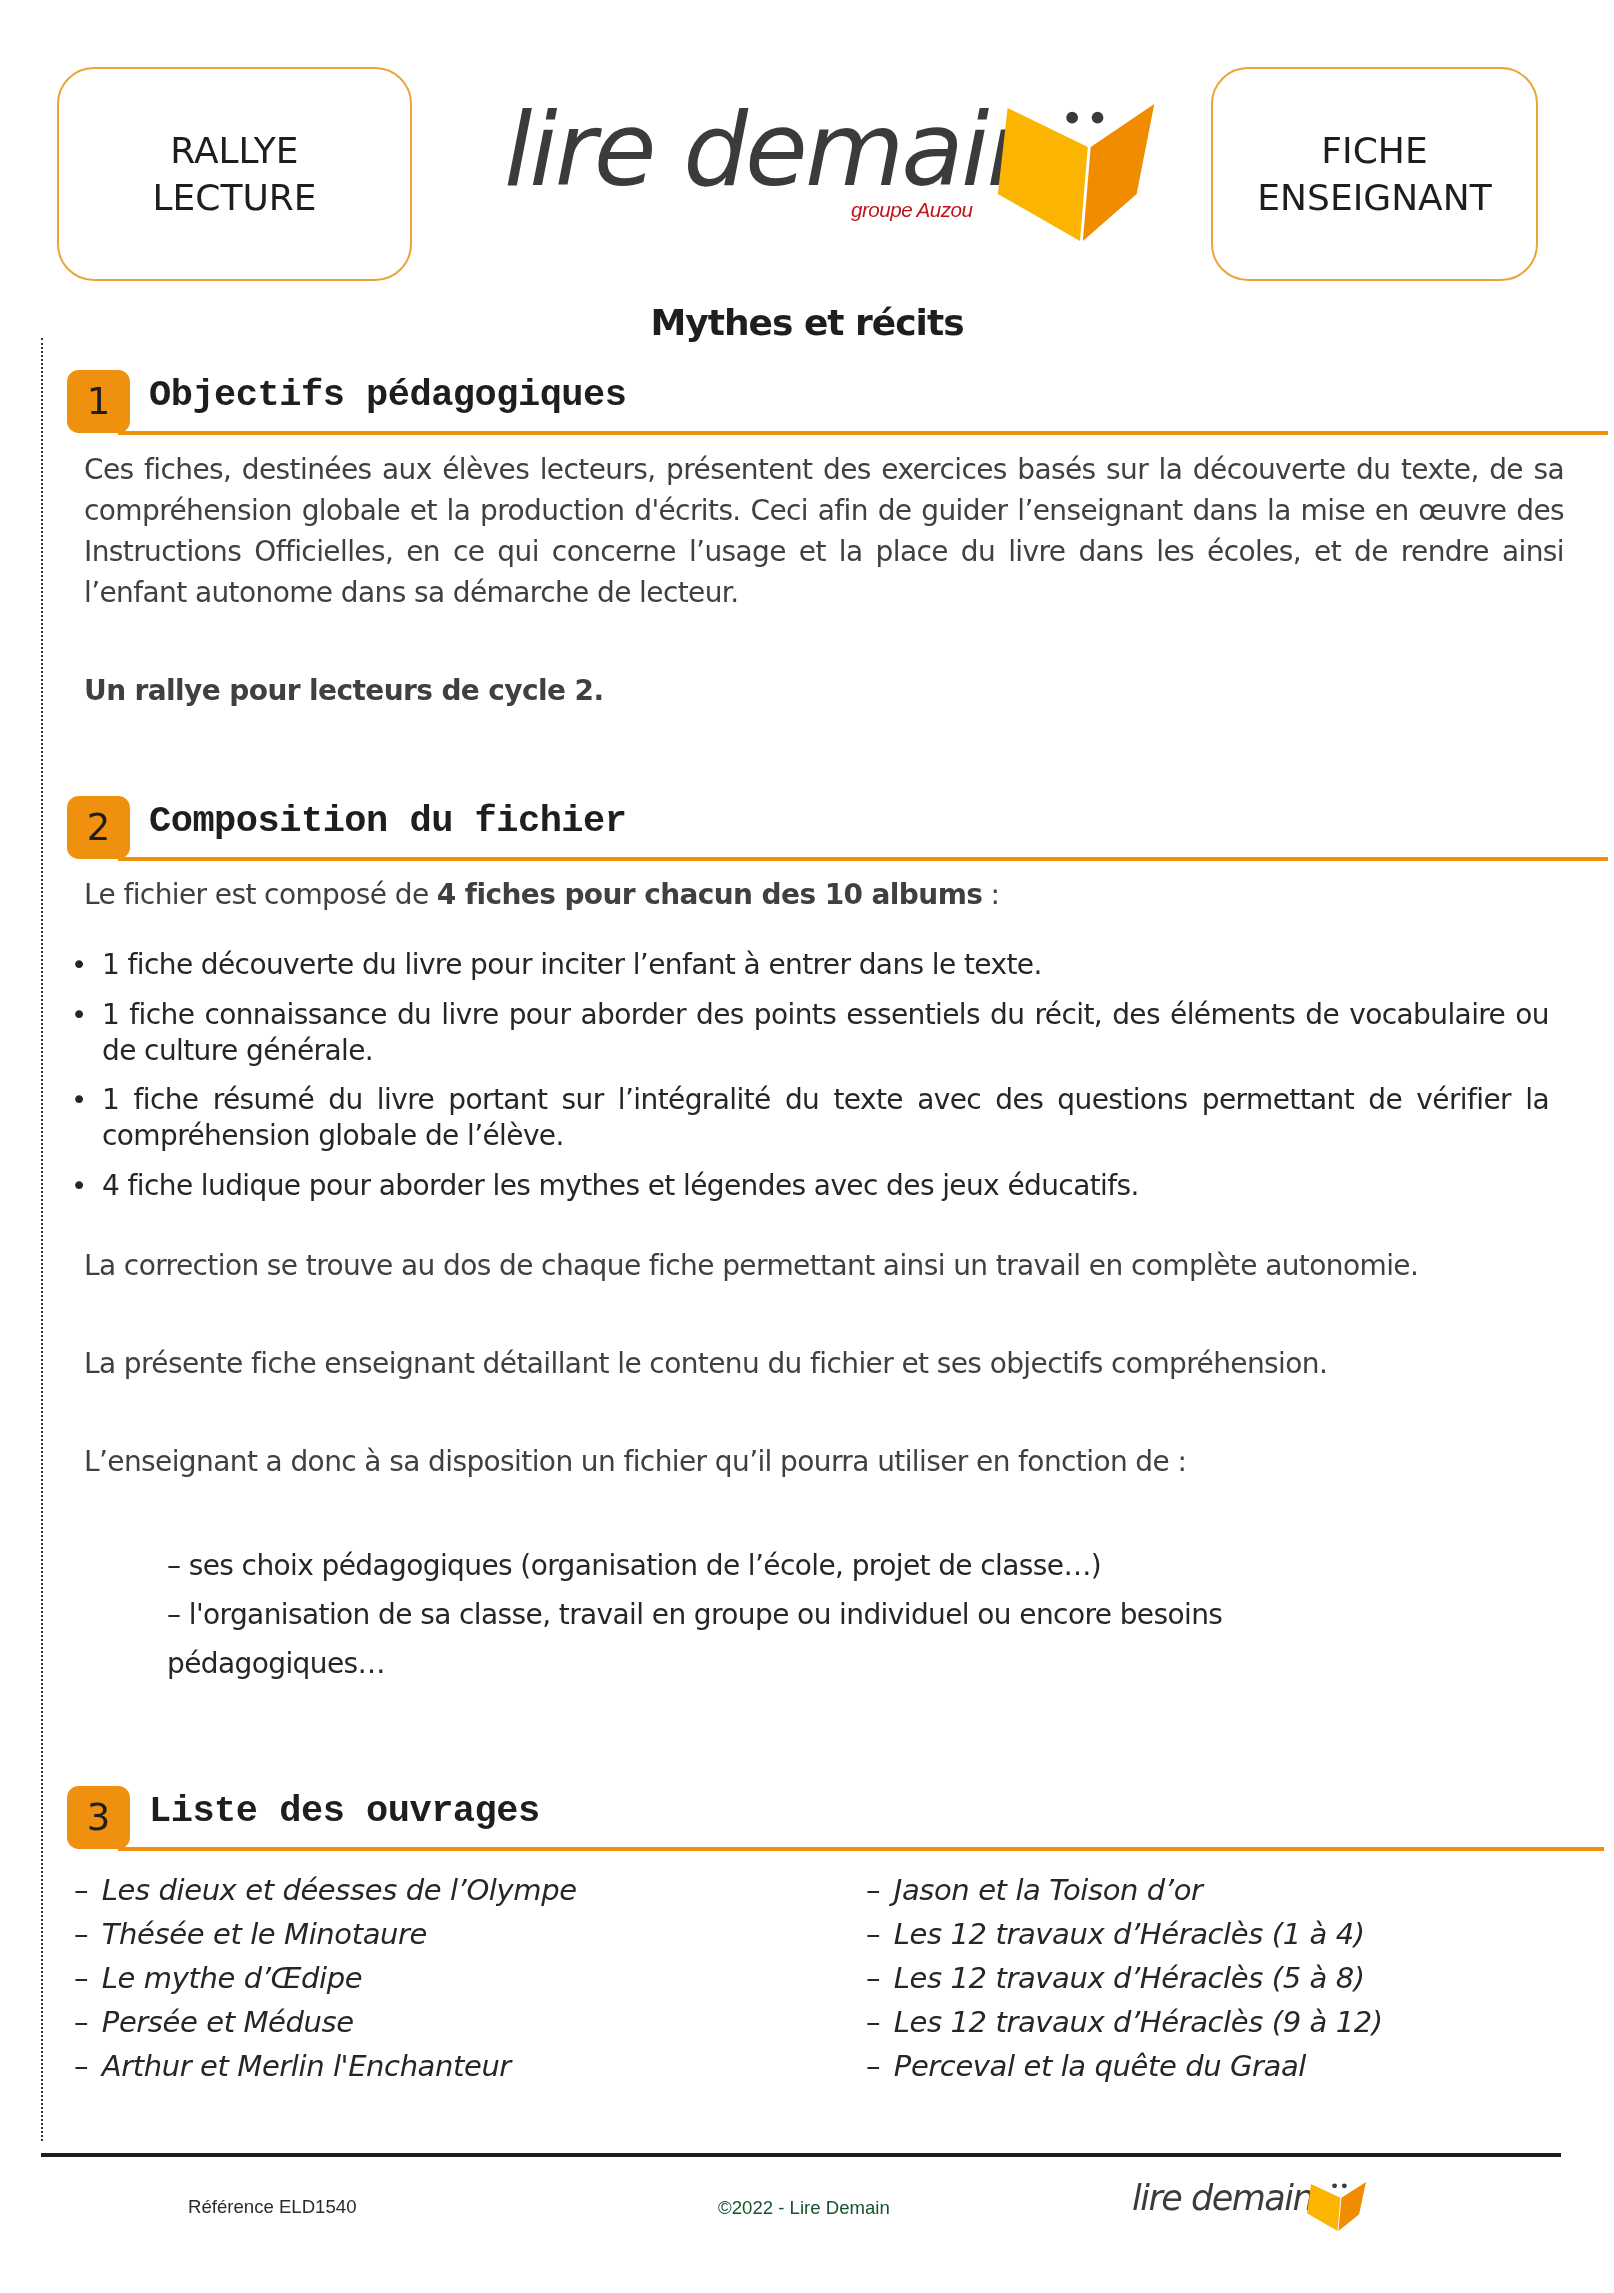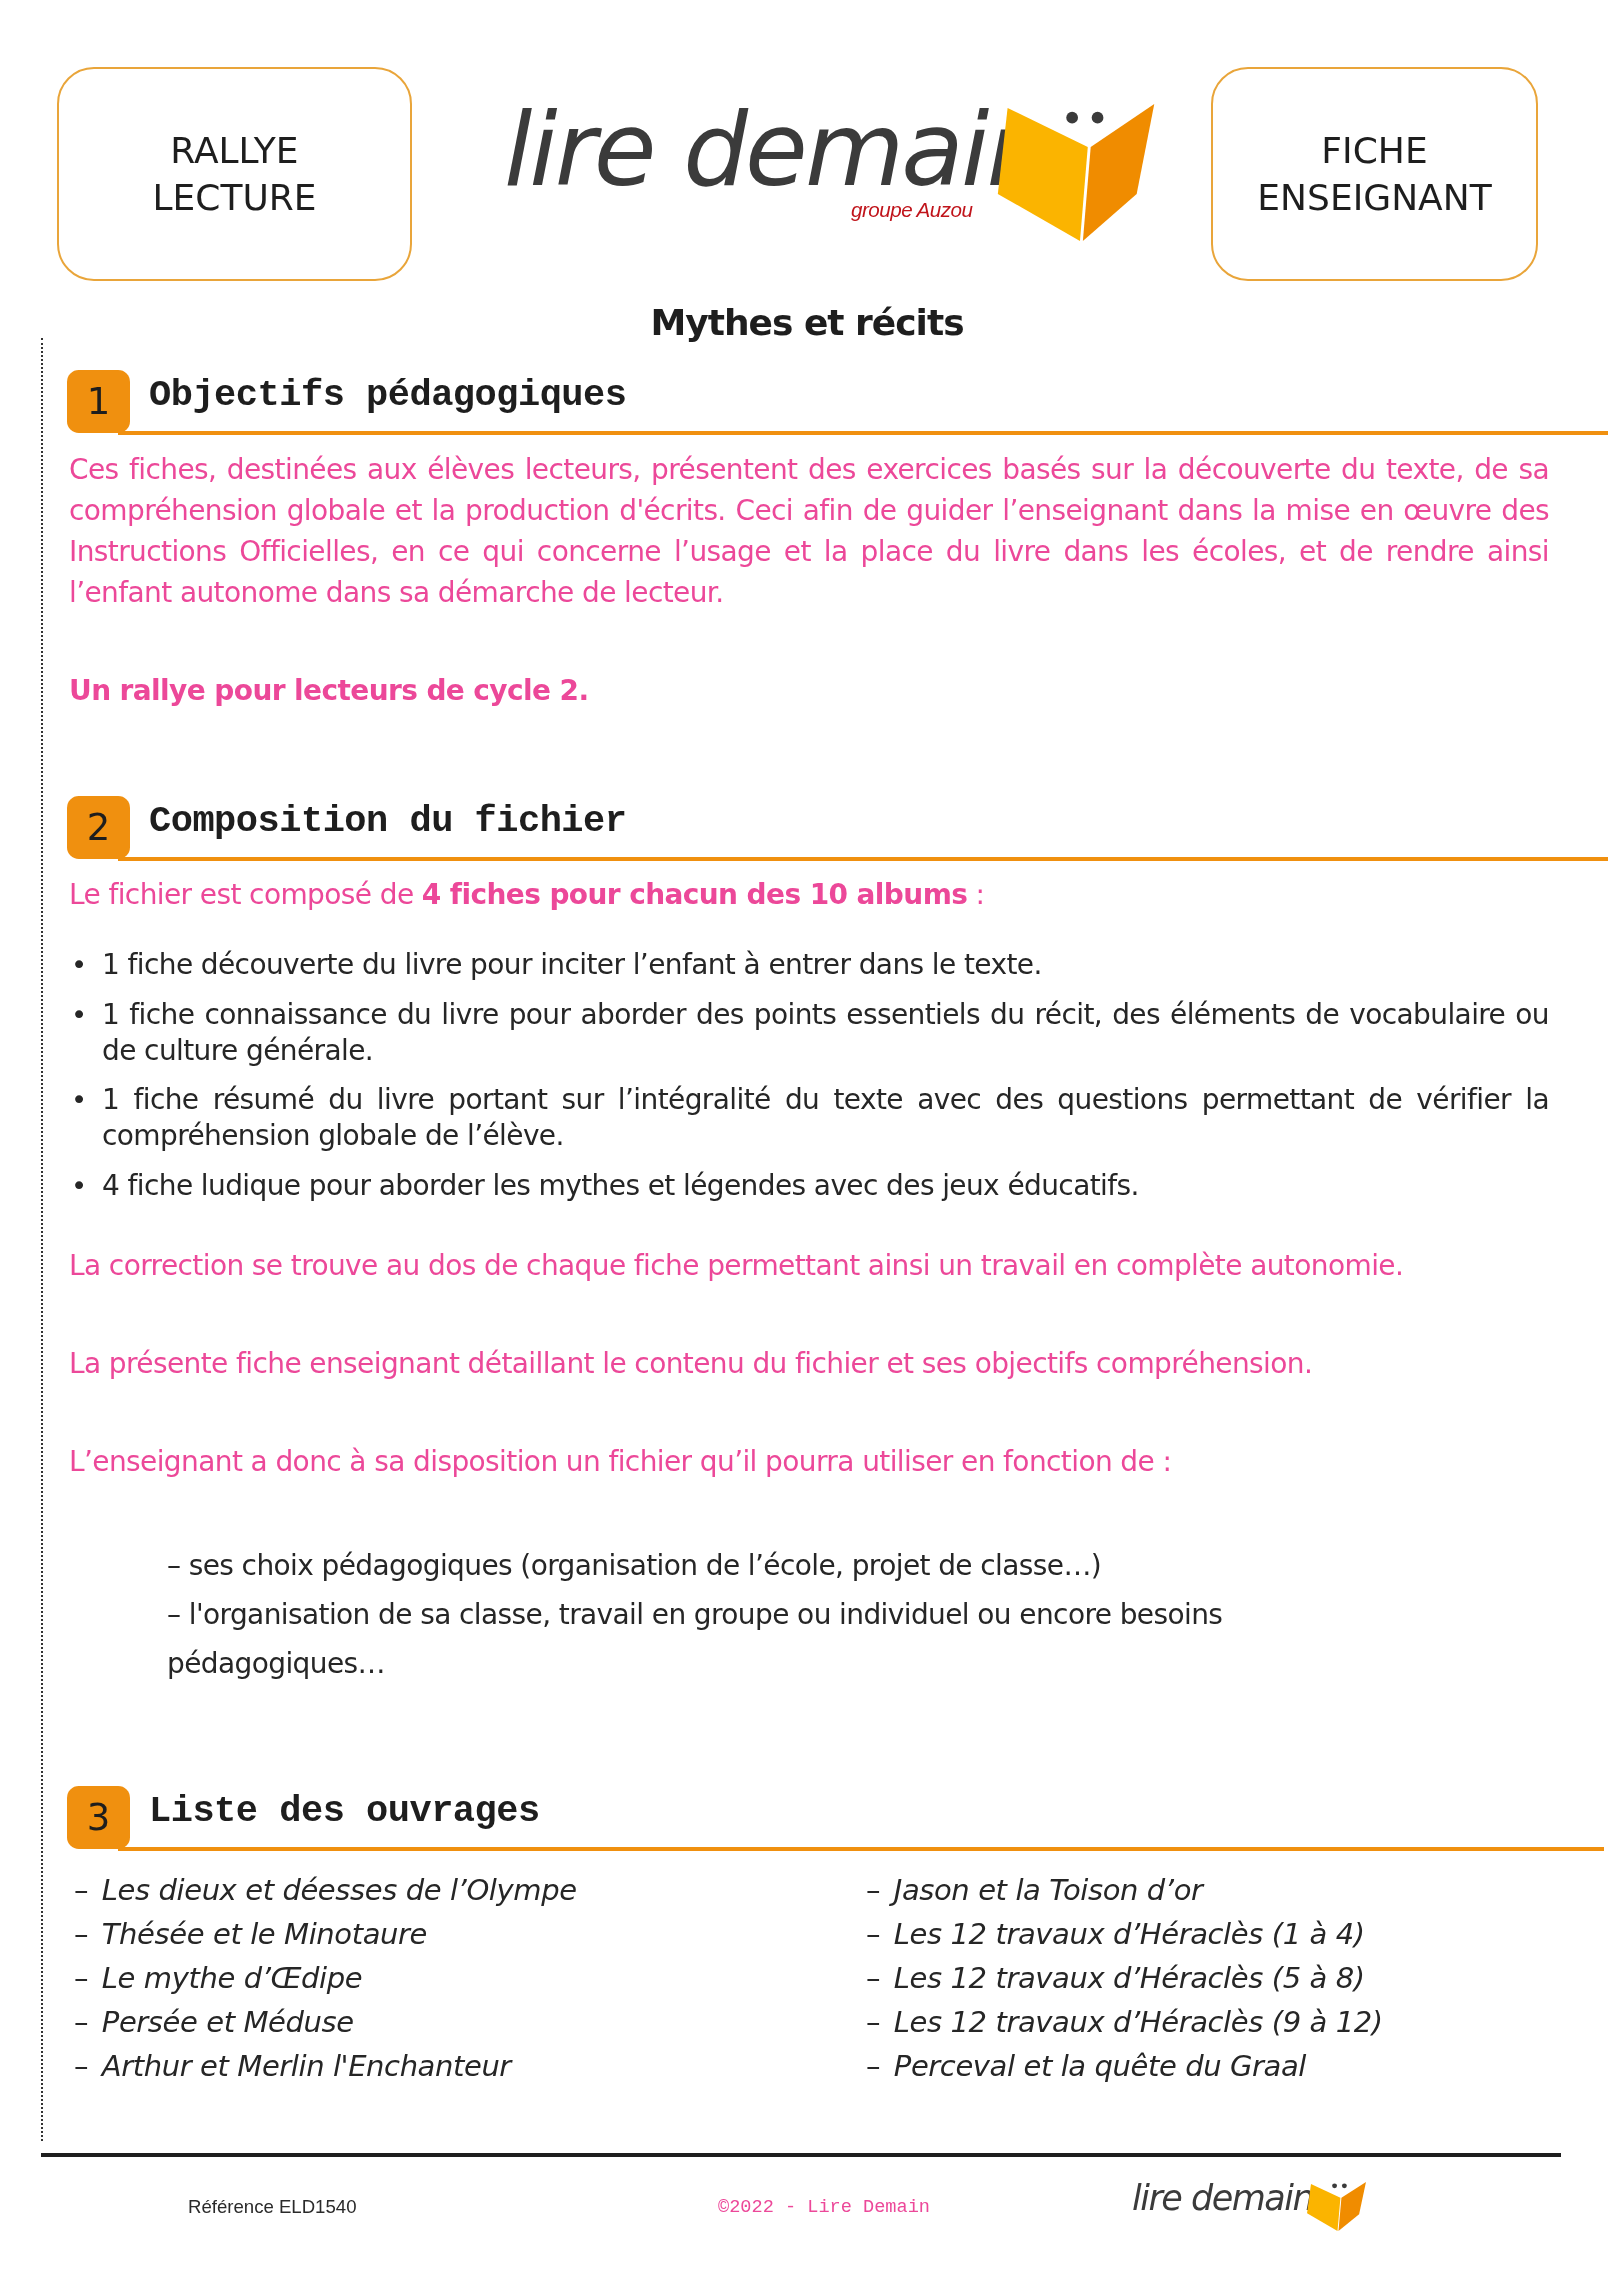--- a/index.html
+++ b/index.html
@@ -26,42 +26,42 @@
                  border-left: 2.9px dotted #333; }
 
   .section-head { position: absolute; left: 67px; height: 63px; }
   .section-num { position: absolute; left: 0; top: 0; width: 63px; height: 63px; background: #f0900f;
                  border-radius: 11.8px 11.8px 11.8px 11.8px; color: #1e1e1e; font-size: 37px; line-height: 63px;
                  text-align: center; font-family: "DejaVu Sans", sans-serif; }
   .section-title { position: absolute; left: 82px; top: 3.9px; font-family: Liberation Mono, monospace;
                    font-weight: bold; font-size: 37px; color: #1e1e1e; white-space: nowrap; letter-spacing: -0.5px; }
   .section-rule { position: absolute; left: 51px; top: 61px; height: 3.9px; background: #f0900f; }
 
-  .para { position: absolute; left: 69px; width: 1480px; font-family: "DejaVu Sans", sans-serif;
-          font-size: 28px; line-height: 41px; color: #ec4899; margin: 0; letter-spacing: -0.6px; }
+  .para { position: absolute; left: 84px; width: 1480px; font-family: "DejaVu Sans", sans-serif;
+          font-size: 28px; line-height: 41px; color: #404040; margin: 0; letter-spacing: -0.6px; }
   .justify { text-align: justify; }
   .bold { font-weight: bold; }
 
   .bullets { position: absolute; left: 69px; top: 947px; width: 1480px; margin: 0; padding: 0; list-style: none; }
   .bullets li { position: relative; padding-left: 33px; font-size: 28px; line-height: 36px; color: #262626;
                 margin-bottom: 13.7px; text-align: justify; letter-spacing: -0.6px; }
   .bullets li .dot { position: absolute; left: 2px; top: 0; font-size: 27.4px; }
 
   .dash-list { position: absolute; left: 167px; top: 1541px; width: 1176px; margin: 0; padding: 0; list-style: none; }
   .dash-list li { font-size: 28px; line-height: 49px; color: #262626; letter-spacing: -0.6px; }
 
   .works-col { position: absolute; top: 1868px; margin: 0; padding: 0; list-style: none; }
   .works-col.left  { left: 74px; }
   .works-col.right { left: 866px; }
   .works-col li { font-size: 29px; line-height: 44px; color: #262626; font-style: italic; letter-spacing: -0.4px; white-space: nowrap; }
   .works-col li .dash { font-style: normal; margin-right: 13.7px; }
 
   .footer-rule { position: absolute; left: 41px; top: 2153px; width: 1520px; height: 3.9px; background: #1e1e1e; }
   .footer-ref { position: absolute; left: 188px; top: 2196px; font-size: 18.6px; color: #2a2a2a; font-family: "Liberation Sans", sans-serif; }
-  .footer-copy { position: absolute; left: 718px; top: 2197px; font-size: 18.6px; color: #ec4899; font-family: Liberation Mono, monospace; }
+  .footer-copy { position: absolute; left: 718px; top: 2197px; font-size: 18.6px; color: #14532d; font-family: Liberation Sans, sans-serif; }
   .footer-logo { position: absolute; left: 1132px; top: 2178px; width: 235px; height: 59px; }
   .footer-logo-text { position: absolute; left: 0; top: 0; font-style: italic; font-size: 35px; color: #3b3b3b; letter-spacing: -1.5px; font-family: "DejaVu Sans", sans-serif; }
   .footer-logo-icon { position: absolute; left: 173px; top: 0; width: 65px; height: 55px; }
 </style>
 </head>
 <body>
 
 <div class="header-box left">
   <div>
     <div>RALLYE</div>

